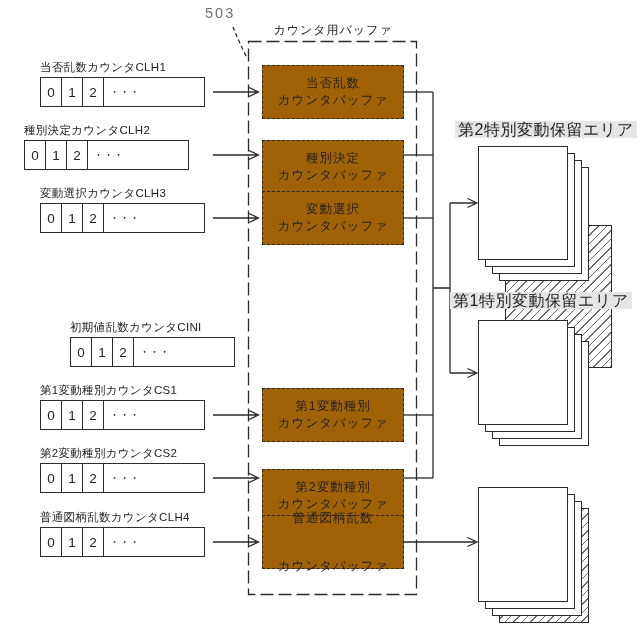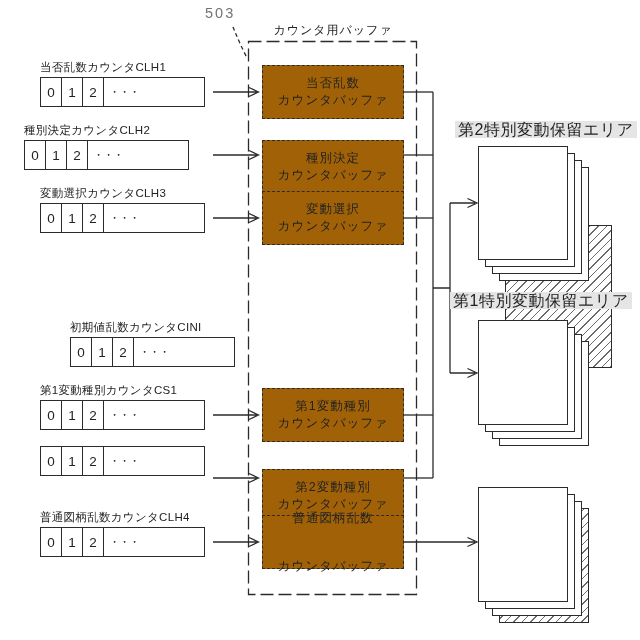--- a/index.html
+++ b/index.html
@@ -104,20 +104,21 @@
     <div class="c-label">第1変動種別カウンタCS1</div>
     <div class="c-box">
       <span class="cell">0</span>
       <span class="cell">1</span>
       <span class="cell">2</span>
       <span class="cell dots">・・・</span>
     </div>
   </div>
 
   <div class="counter" style="left:40px;top:446px;">
+    <div class="c-label">第2変動種別カウンタCS2</div>
     <div class="c-box">
       <span class="cell">0</span>
       <span class="cell">1</span>
       <span class="cell">2</span>
       <span class="cell dots">・・・</span>
     </div>
   </div>
 
   <div class="counter" style="left:40px;top:510px;">
     <div class="c-label">普通図柄乱数カウンタCLH4</div>

